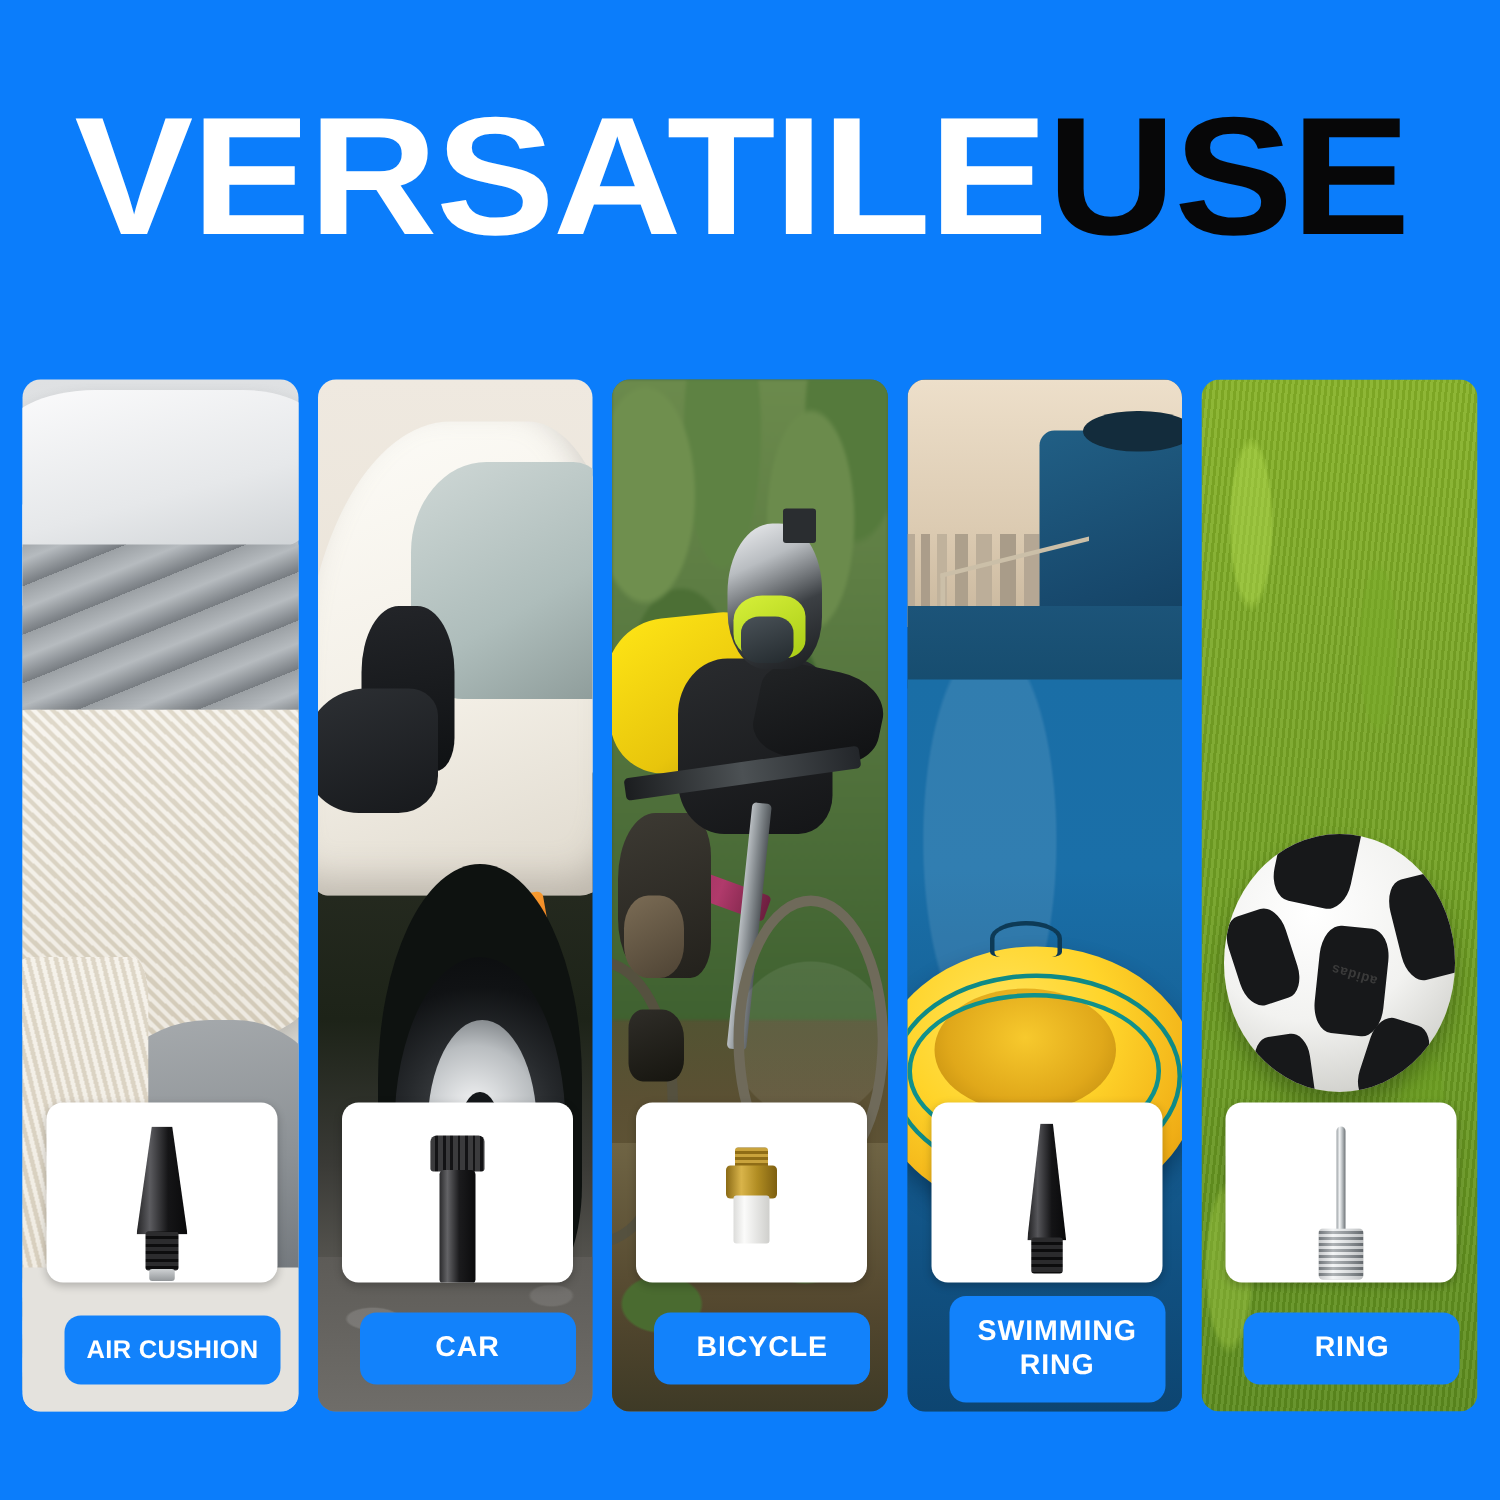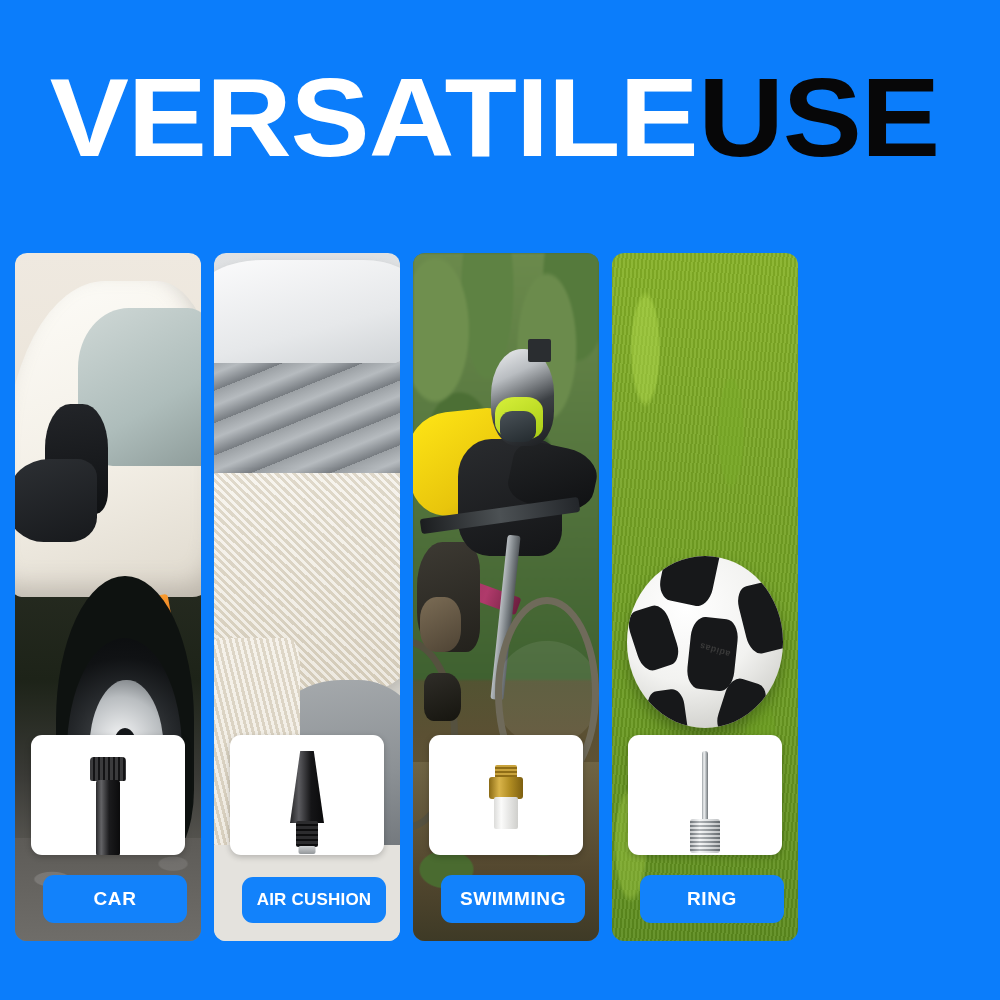--- a/index.html
+++ b/index.html
@@ -520,56 +520,56 @@
 </style>
 </head>
 <body>
 
 <div class="title-row">
   <span class="title-word light">VERSATILE</span><span class="title-word dark">USE</span>
 </div>
 
 <div class="panels">
 
+  <div class="panel panel-1 panel-2">
+    <div class="panel-photo ph-cushion">
+      <div class="cu-pillow2"></div>
+      <div class="cu-pillow"></div>
+      <div class="cu-ribs"></div>
+      <div class="cu-blanket"></div>
+      <div class="cu-bolster"></div>
+      <div class="cu-drape"></div>
+      <div class="cu-floor"></div>
+    </div>
+    <div class="nozzle-card">
+      <div class="nz nz-ac-cone"></div>
+      <div class="nz nz-ac-thread"></div>
+      <div class="nz nz-ac-tip"></div>
+    </div>
+    <div class="label-chip">AIR CUSHION</div>
+  </div>
+
   <div class="panel panel-0">
     <div class="panel-photo ph-car">
       <div class="car-body"></div>
       <div class="car-window"></div>
       <div class="car-mirror2"></div>
       <div class="car-mirror"></div>
       <div class="car-light"></div>
       <div class="car-arch"></div>
       <div class="car-tire"></div>
       <div class="car-rim"></div>
       <div class="car-hub"></div>
       <div class="car-ground"></div>
     </div>
     <div class="nozzle-card">
       <div class="nz nz-car-cap"></div>
       <div class="nz nz-car-body"></div>
     </div>
     <div class="label-chip">CAR</div>
-  </div>
-
-  <div class="panel panel-1 panel-2">
-    <div class="panel-photo ph-cushion">
-      <div class="cu-pillow2"></div>
-      <div class="cu-pillow"></div>
-      <div class="cu-ribs"></div>
-      <div class="cu-blanket"></div>
-      <div class="cu-bolster"></div>
-      <div class="cu-drape"></div>
-      <div class="cu-floor"></div>
-    </div>
-    <div class="nozzle-card">
-      <div class="nz nz-ac-cone"></div>
-      <div class="nz nz-ac-thread"></div>
-      <div class="nz nz-ac-tip"></div>
-    </div>
-    <div class="label-chip">AIR CUSHION</div>
   </div>
 
   <div class="panel panel-2x">
     <div class="panel-photo ph-bike">
       <div class="bk-trees"></div>
       <div class="bk-ground"></div>
       <div class="bk-wheel2"></div>
       <div class="bk-frame"></div>
       <div class="bk-leg"></div>
       <div class="bk-knee"></div>
@@ -583,23 +583,45 @@
       <div class="bk-goggle"></div>
       <div class="bk-bar"></div>
       <div class="bk-fork"></div>
       <div class="bk-wheel"></div>
     </div>
     <div class="nozzle-card">
       <div class="nz nz-bc-thread"></div>
       <div class="nz nz-bc-hex"></div>
       <div class="nz nz-bc-base"></div>
     </div>
-    <div class="label-chip">SWIMMING</div>
+    <div class="label-chip">BICYCLE</div>
   </div>
 
+  <div class="panel panel-4">
+    <div class="panel-photo ph-pool">
+      <div class="pl-sky"></div>
+      <div class="pl-city"></div>
+      <div class="pl-tank"></div>
+      <div class="pl-tanktop"></div>
+      <div class="pl-rail"></div>
+      <div class="pl-deck"></div>
+      <div class="pl-water"></div>
+      <div class="ring-outer"></div>
+      <div class="ring-stripe"></div>
+      <div class="ring-hole"></div>
+      <div class="ring-stripe2"></div>
+      <div class="ring-handle"></div>
+    </div>
+    <div class="nozzle-card">
+      <div class="nz nz-sw-cone"></div>
+      <div class="nz nz-sw-thread"></div>
+    </div>
+    <div class="label-chip">SWIMMING
+RING</div>
+  </div>
 
   <div class="panel panel-5">
     <div class="panel-photo ph-grass">
       <div class="gr-tuft"></div>
       <div class="ball">
         <div class="bp bp1"></div>
         <div class="bp bp2"></div>
         <div class="bp bp3"></div>
         <div class="bp bp4"></div>
         <div class="bp bp5"></div>

